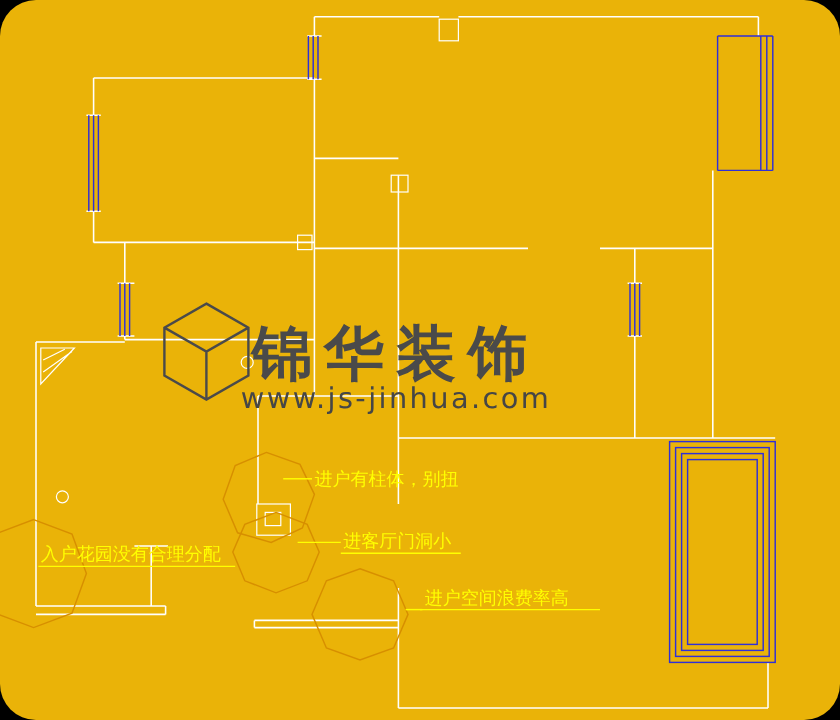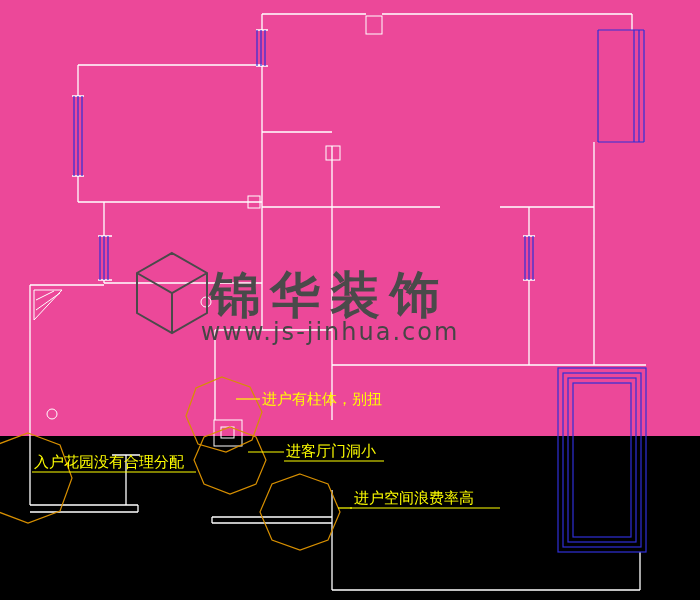--- a/index.html
+++ b/index.html
@@ -7,22 +7,23 @@
     padding: 0;
     background: #000;
     width: 700px;
     height: 600px;
     overflow: hidden;
     font-family: "DejaVu Sans", sans-serif;
   }
   .stage {
     position: relative;
     width: 700px;
-    height: 436px;
-    background: #ec4899;
+    height: 600px;
+    background: #eab308;
+    border-radius: 30px;
   }
   svg { display: block; }
   .wall {
     stroke: #ffffff;
     stroke-width: 1.3;
     fill: none;
   }
   .wall-thin {
     stroke: #ffffff;
     stroke-width: 1;

